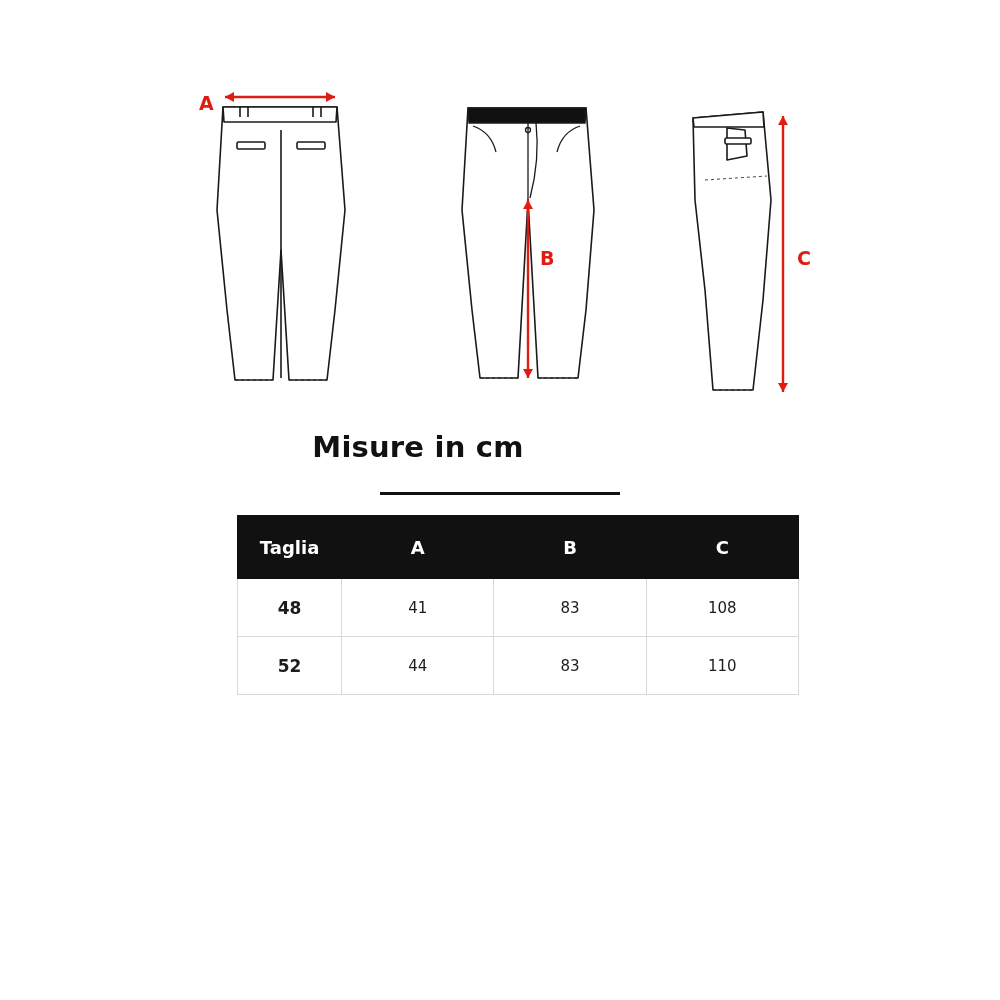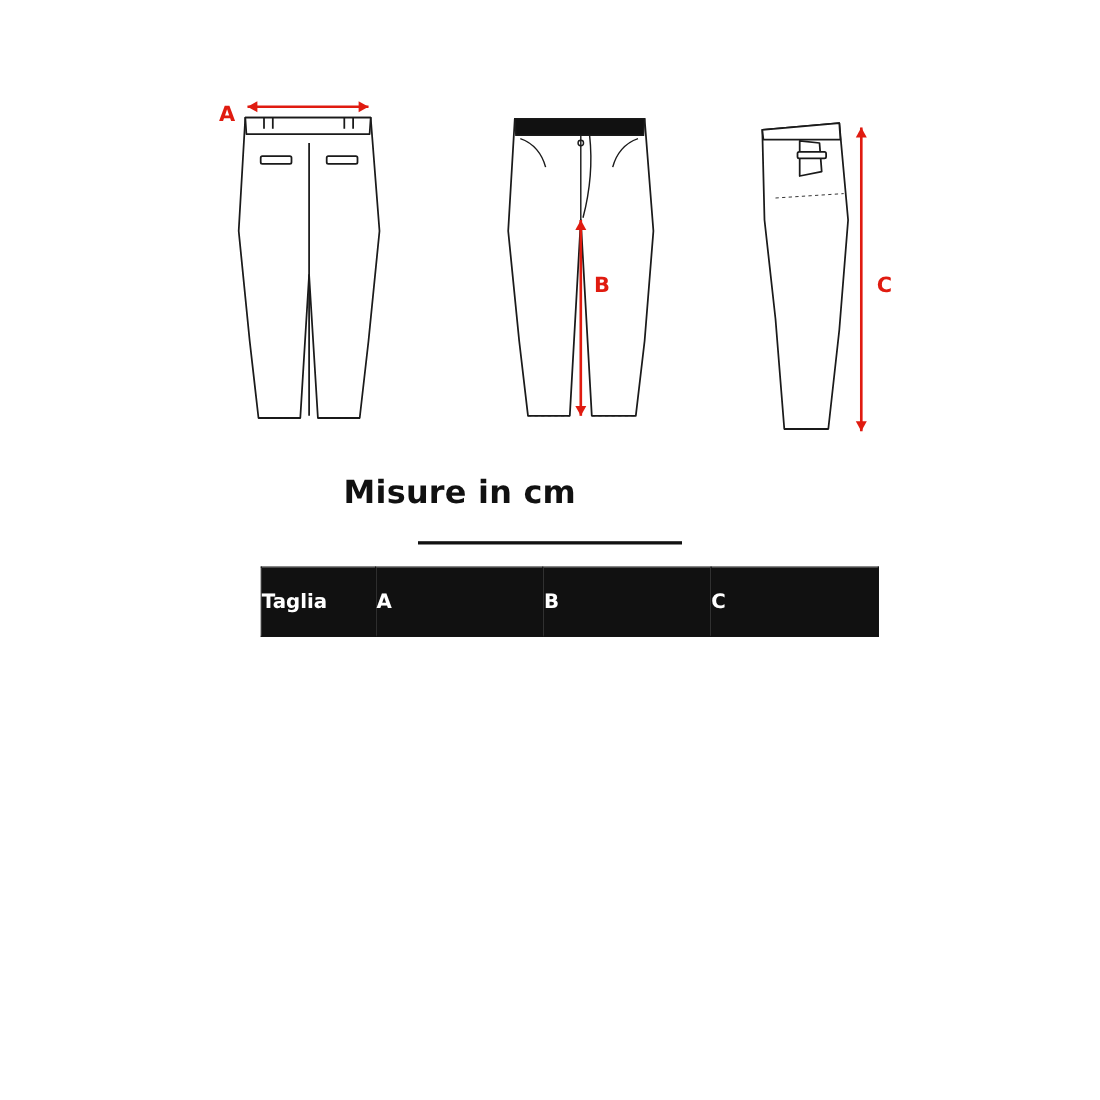--- a/index.html
+++ b/index.html
@@ -60,21 +60,21 @@
     position: absolute;
     left: 237px;
     top: 515px;
     width: 562px;
     border-collapse: collapse;
     table-layout: fixed;
   }
   table.size-table th,
   table.size-table td {
     border: 1px solid #d8d8d8;
-    text-align: left;
+    text-align: center;
     font-size: 15px;
     height: 57px;
     padding: 0;
   }
   table.size-table thead th {
     background: #111111;
     color: #ffffff;
     font-size: 18px;
     font-weight: bold;
     border: 1px solid #111111;
@@ -193,16 +193,28 @@
     </colgroup>
     <thead>
       <tr>
         <th>Taglia</th>
         <th>A</th>
         <th>B</th>
         <th>C</th>
       </tr>
     </thead>
     <tbody>
+      <tr>
+        <td class="size-col">48</td>
+        <td>41</td>
+        <td>83</td>
+        <td>108</td>
+      </tr>
+      <tr>
+        <td class="size-col">52</td>
+        <td>44</td>
+        <td>83</td>
+        <td>110</td>
+      </tr>
     </tbody>
   </table>
 
 </div>
 
 </body></html>

